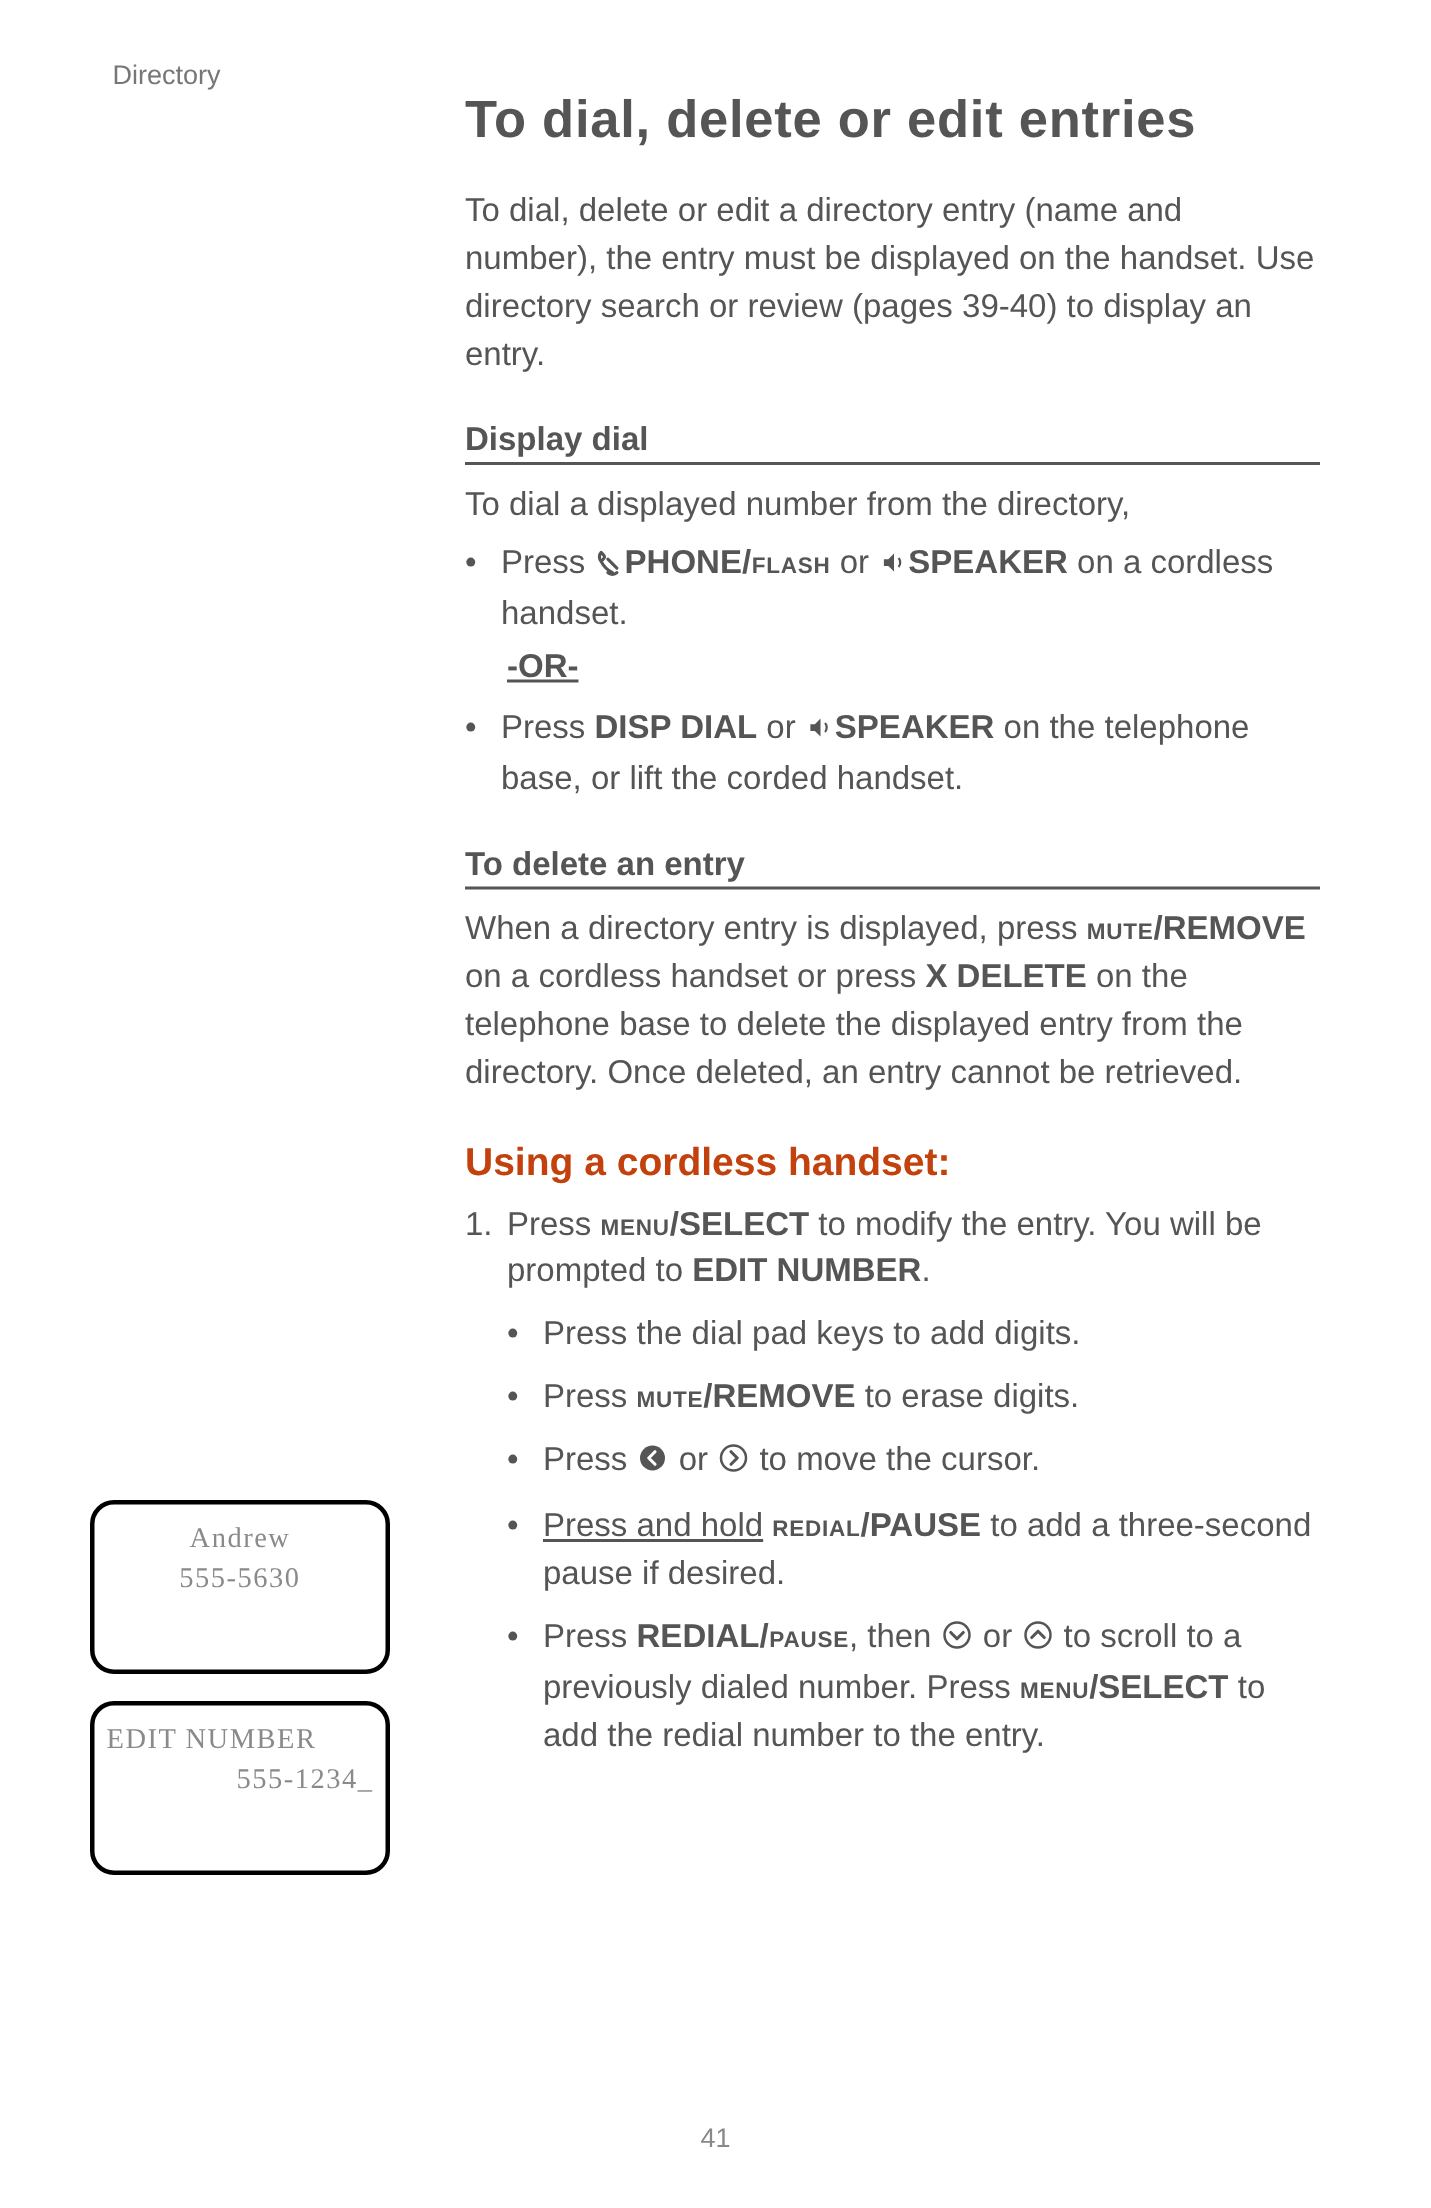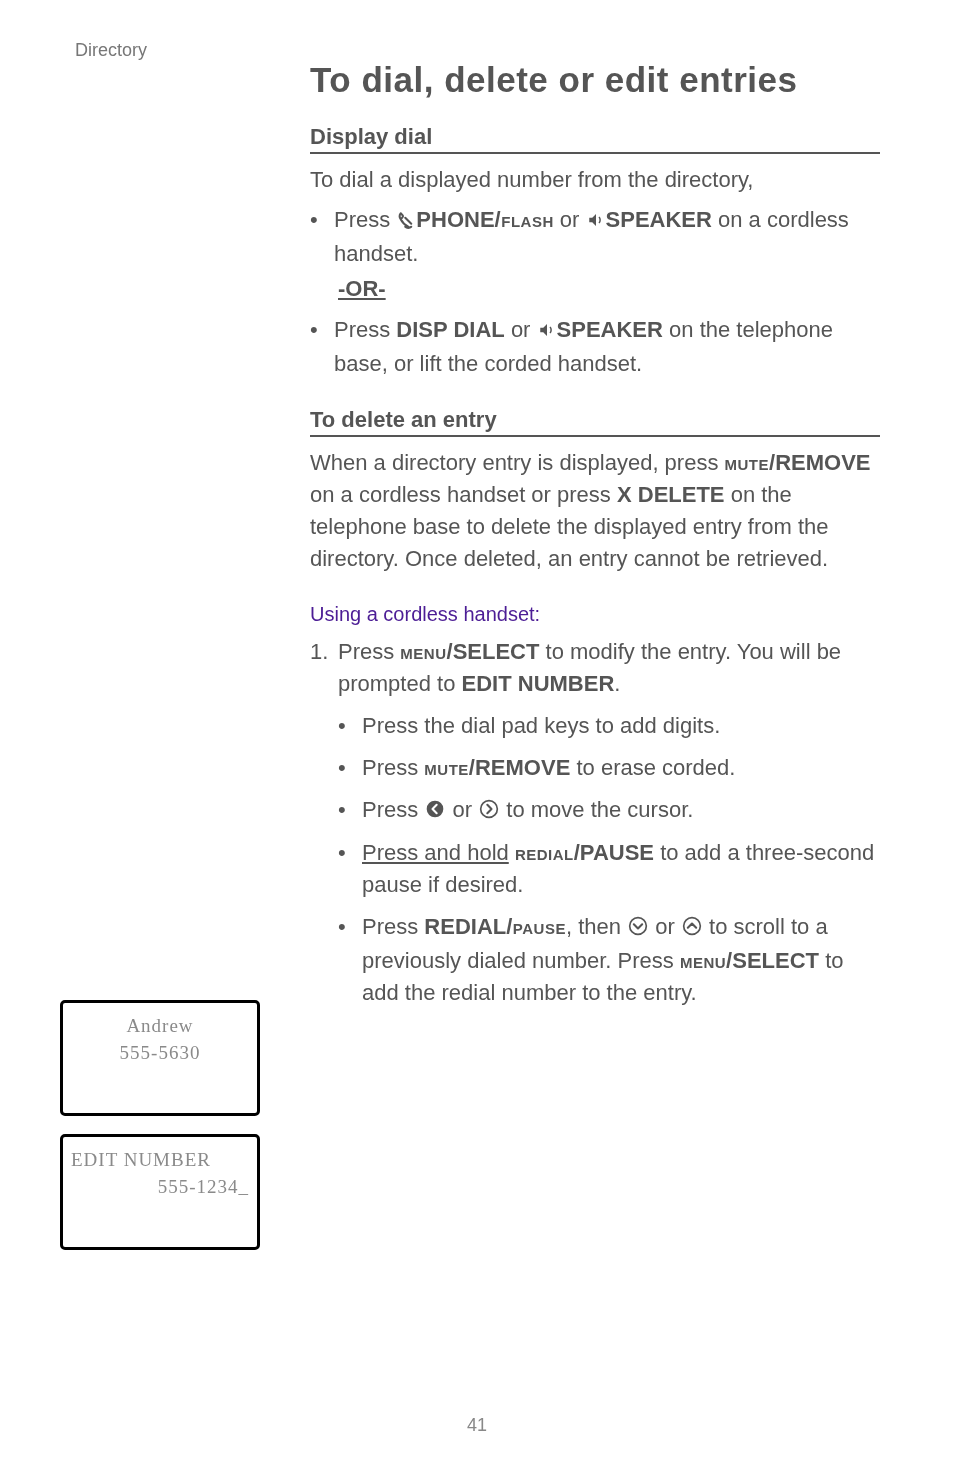--- a/index.html
+++ b/index.html
@@ -20,21 +20,21 @@
     color: #777;
   }
   .sidebar {
     position: absolute;
     left: 60px;
     top: 1000px;
     width: 200px;
   }
   .lcd-box {
     border: 3px solid #000;
-    border-radius: 5px;
+    border-radius: 16px;
     padding: 10px 8px;
     margin-bottom: 18px;
     height: 90px;
     font-family: "Comic Sans MS", "Segoe Script", cursive;
     font-size: 19px;
     color: #8a8a8a;
     line-height: 1.4;
     letter-spacing: 1px;
   }
   .lcd-box .lcd-line { display:block; }
@@ -61,23 +61,23 @@
   }
   .section-head {
     font-size: 22px;
     font-weight: bold;
     color: #555;
     border-bottom: 2px solid #555;
     padding-bottom: 2px;
     margin: 6px 0 10px 0;
   }
   .sub-head {
-    font-size: 20px;
-    font-weight: normal;
-    color: #4c1d95;
+    font-size: 26px;
+    font-weight: bold;
+    color: #c2410c;
     margin: 6px 0 10px 0;
   }
   .bullet-row {
     display: flex;
     font-size: 22px;
     line-height: 1.45;
     color: #555;
     margin: 0 0 6px 0;
   }
   .bullet-row .dot { width: 24px; flex: 0 0 24px; }
@@ -120,20 +120,21 @@
 </style>
 </head>
 <body>
 
 <div class="page-header">Directory</div>
 
 <div class="main">
 
   <h1>To dial, delete or edit entries</h1>
 
+  <p class="body-text">To dial, delete or edit a directory entry (name and number), the entry must be displayed on the handset. Use directory search or review (pages 39-40) to display an entry.</p>
 
   <div class="section-head">Display dial</div>
   <p class="body-text" style="margin-bottom:8px">To dial a displayed number from the directory,</p>
 
   <div class="bullet-row">
     <span class="dot">•</span>
     <span class="txt">
       <span>Press </span>
       <span class="icon">
         <svg width="18" height="18" viewBox="0 0 24 24">
@@ -191,21 +192,21 @@
   <div class="bullet-row sub-bullet">
     <span class="dot">•</span>
     <span class="txt">Press the dial pad keys to add digits.</span>
   </div>
 
   <div class="bullet-row sub-bullet">
     <span class="dot">•</span>
     <span class="txt">
       <span>Press </span>
       <b class="sc">MUTE</b><b>/REMOVE</b>
-      <span> to erase corded.</span>
+      <span> to erase digits.</span>
     </span>
   </div>
 
   <div class="bullet-row sub-bullet">
     <span class="dot">•</span>
     <span class="txt">
       <span>Press </span>
       <span class="icon">
         <svg width="20" height="20" viewBox="0 0 24 24">
             <circle cx="12" cy="12" r="10" fill="#555"></circle>

